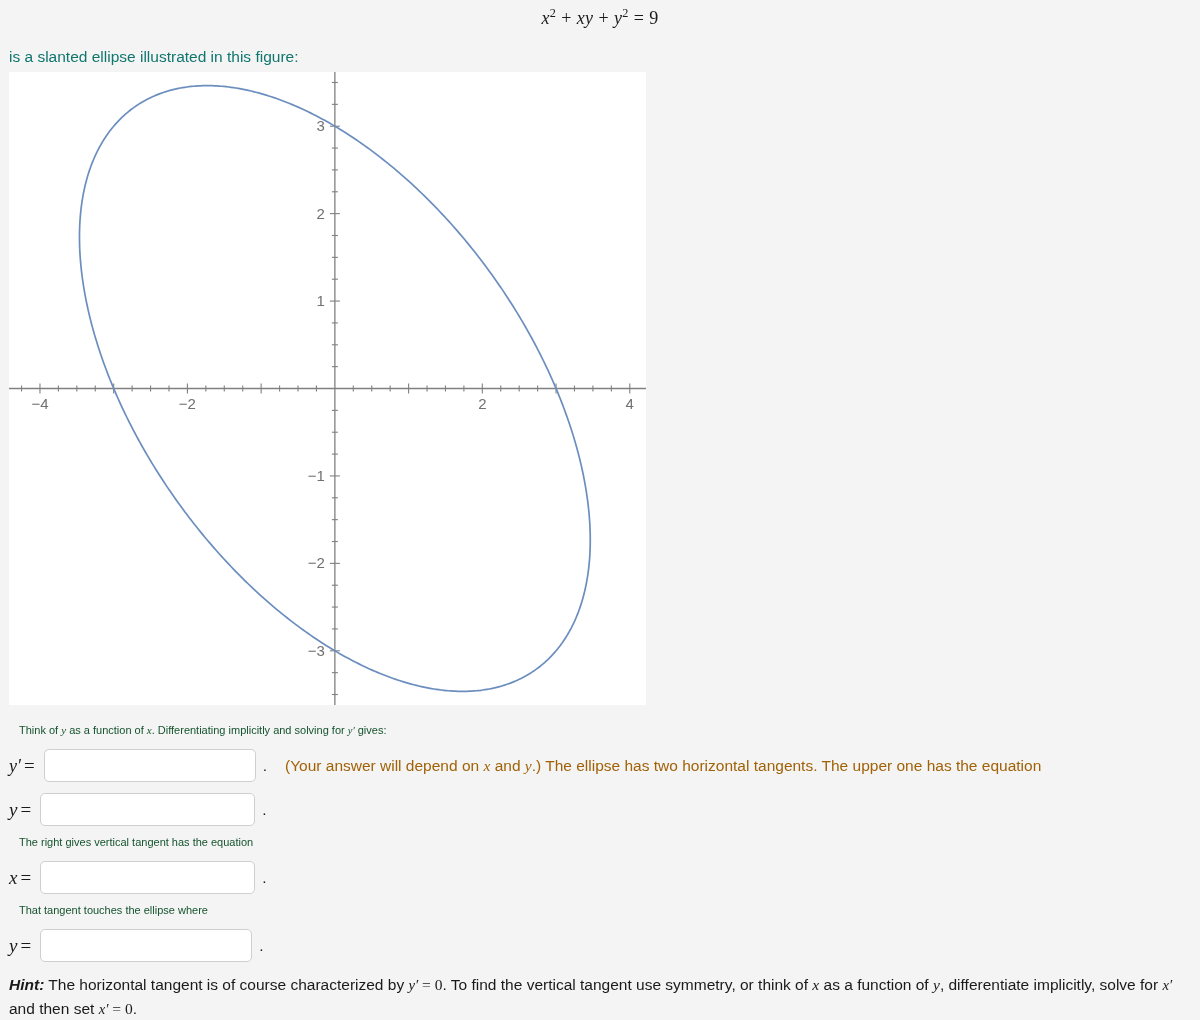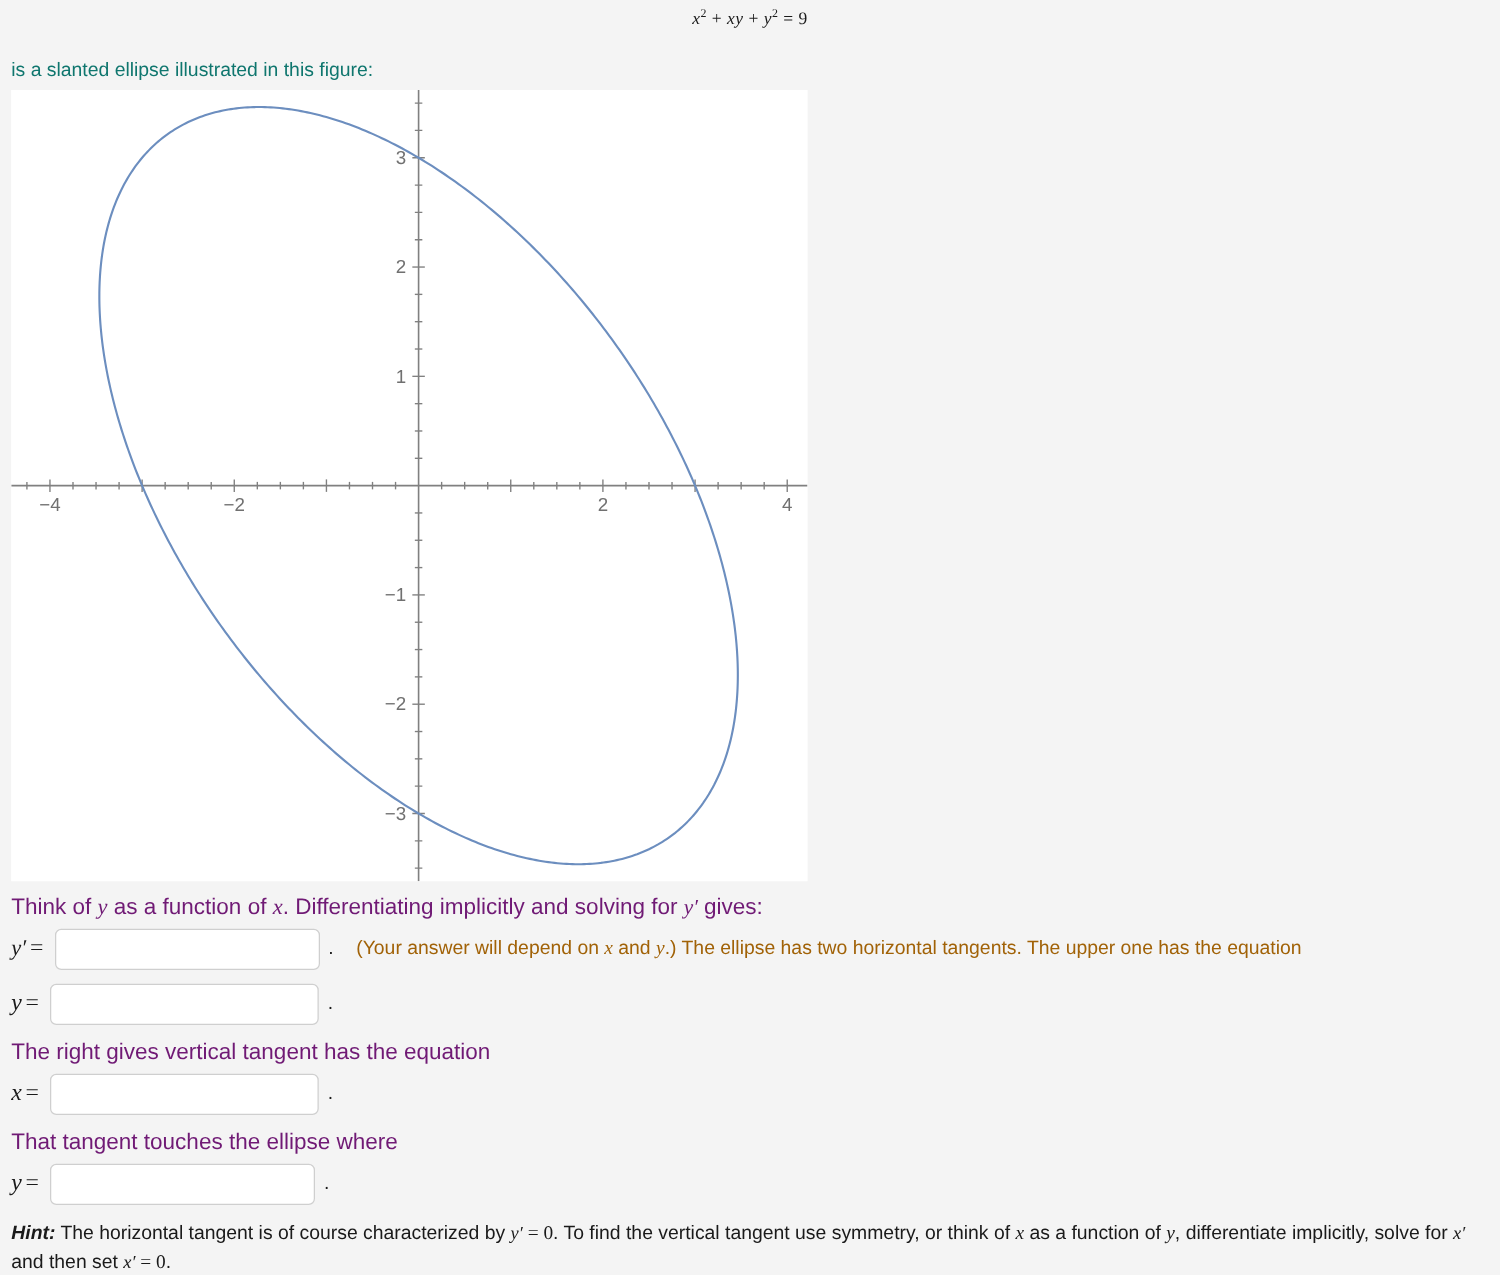--- a/index.html
+++ b/index.html
@@ -43,21 +43,21 @@
   
   #equation-header {
     width: 100%;
     text-align: center;
     padding-top: 6px;
     height: 34px;
     box-sizing: border-box;
   }
   #equation-header .eq {
     font-family: "Liberation Serif", serif;
-    font-size: 14px;
+    font-size: 18px;
     letter-spacing: 0.4px;
   }
 
   
   #intro-line {
     position: absolute;
     left: 9px;
     top: 48px;
     font-size: 15.5px;
     color: #0f766e;
@@ -77,24 +77,24 @@
   }
 
   
   #work-area {
     position: absolute;
     left: 9px;
     top: 712px;
     width: 1185px;
   }
   .para {
-    font-size: 18px;
+    font-size: 11px;
     line-height: 1.55;
-    color: #701a75;
-    margin: 0;
+    color: #14532d;
+    margin: 10px;
     padding: 0;
   }
   .ansrow {
     display: flex;
     align-items: center;
     gap: 0px;
     margin-top: 3px;
   }
   .lhs {
     font-family: "Liberation Serif", serif;

